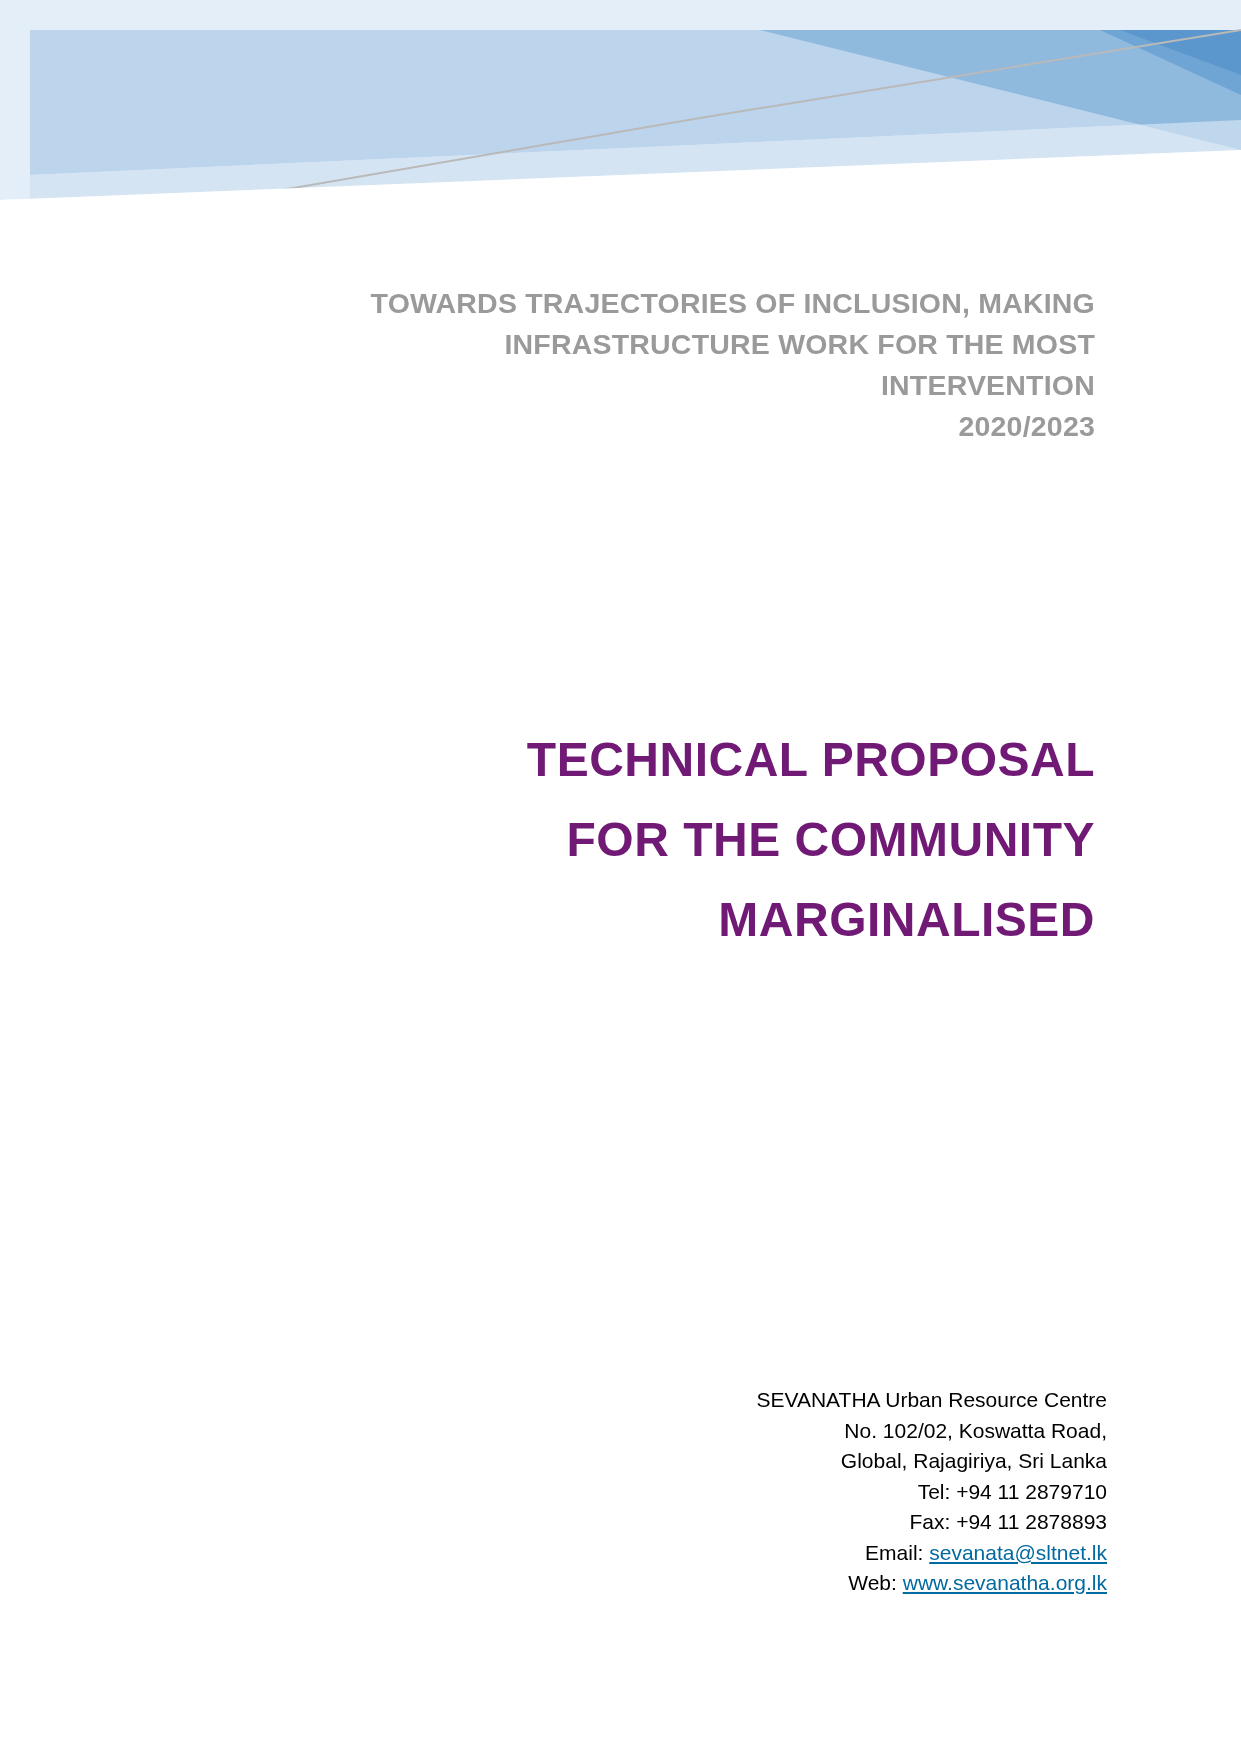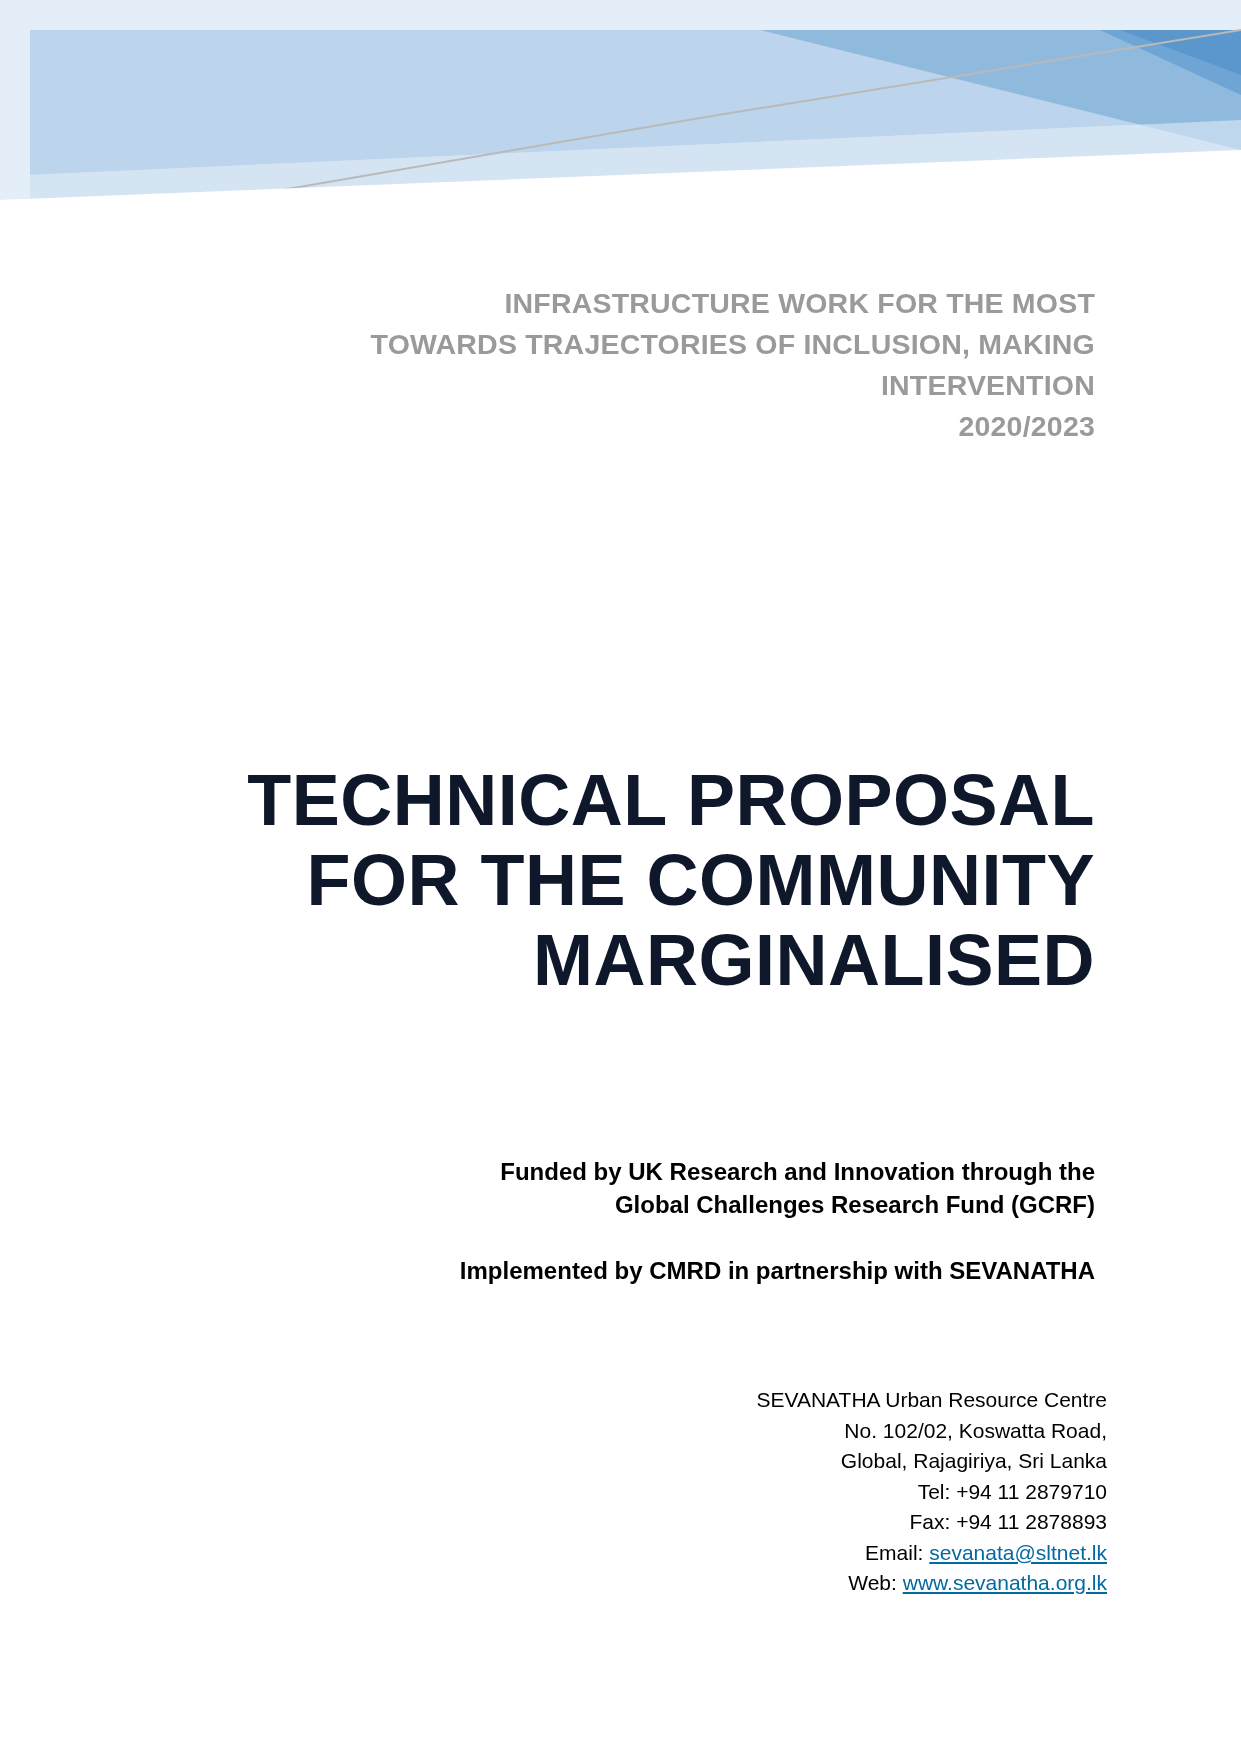--- a/index.html
+++ b/index.html
@@ -44,26 +44,26 @@
     line-height: 41px;
     letter-spacing: 0.2px;
   }
   .subtitle-block .line {
     display: block;
   }
 
   .maintitle-block {
     position: absolute;
     left: 120px;
-    top: 760px;
+    top: 720px;
     width: 975px;
     text-align: right;
-    color: #0f172a;
+    color: #701a75;
     font-weight: bold;
-    font-size: 72px;
+    font-size: 48px;
     line-height: 80px;
     letter-spacing: 0.5px;
   }
   .maintitle-block .line {
     display: block;
   }
 
   .funding-block {
     position: absolute;
     left: 120px;
@@ -122,38 +122,32 @@
 
       <polygon points="30,175 1241,120 1241,200 30,215" fill="#cfe0f1" opacity="0.75"></polygon>
 
       <polyline points="38,232 700,118 1241,30" fill="none" stroke="#b9b9b9" stroke-width="2"></polyline>
 
       <polygon points="0,200 1241,150 1241,260 0,260" fill="#ffffff"></polygon>
     </svg>
   </div>
 
   <div class="subtitle-block">
+    <span class="line">TOWARDS TRAJECTORIES OF INCLUSION, MAKING</span>
     <span class="line">INFRASTRUCTURE WORK FOR THE MOST</span>
-    <span class="line">TOWARDS TRAJECTORIES OF INCLUSION, MAKING</span>
     <span class="line">INTERVENTION</span>
     <span class="line">2020/2023</span>
   </div>
 
   <div class="maintitle-block">
     <span class="line">TECHNICAL PROPOSAL</span>
     <span class="line">FOR THE COMMUNITY</span>
     <span class="line">MARGINALISED</span>
   </div>
 
-  <div class="funding-block">
-    <span class="line">Funded by UK Research and Innovation through the</span>
-    <span class="line">Global Challenges Research Fund (GCRF)</span>
-    <span class="spacer"></span>
-    <span class="line">Implemented by CMRD in partnership with SEVANATHA</span>
-  </div>
 
   <div class="contact-block">
     <span class="line">SEVANATHA Urban Resource Centre</span>
     <span class="line">No. 102/02, Koswatta Road,</span>
     <span class="line">Global, Rajagiriya, Sri Lanka</span>
     <span class="line">Tel: +94 11 2879710</span>
     <span class="line">Fax: +94 11 2878893</span>
     <span class="line"><span>Email: </span><a class="link" href="#">sevanata@sltnet.lk</a></span>
     <span class="line"><span>Web: </span><a class="link" href="#">www.sevanatha.org.lk</a></span>
   </div>

